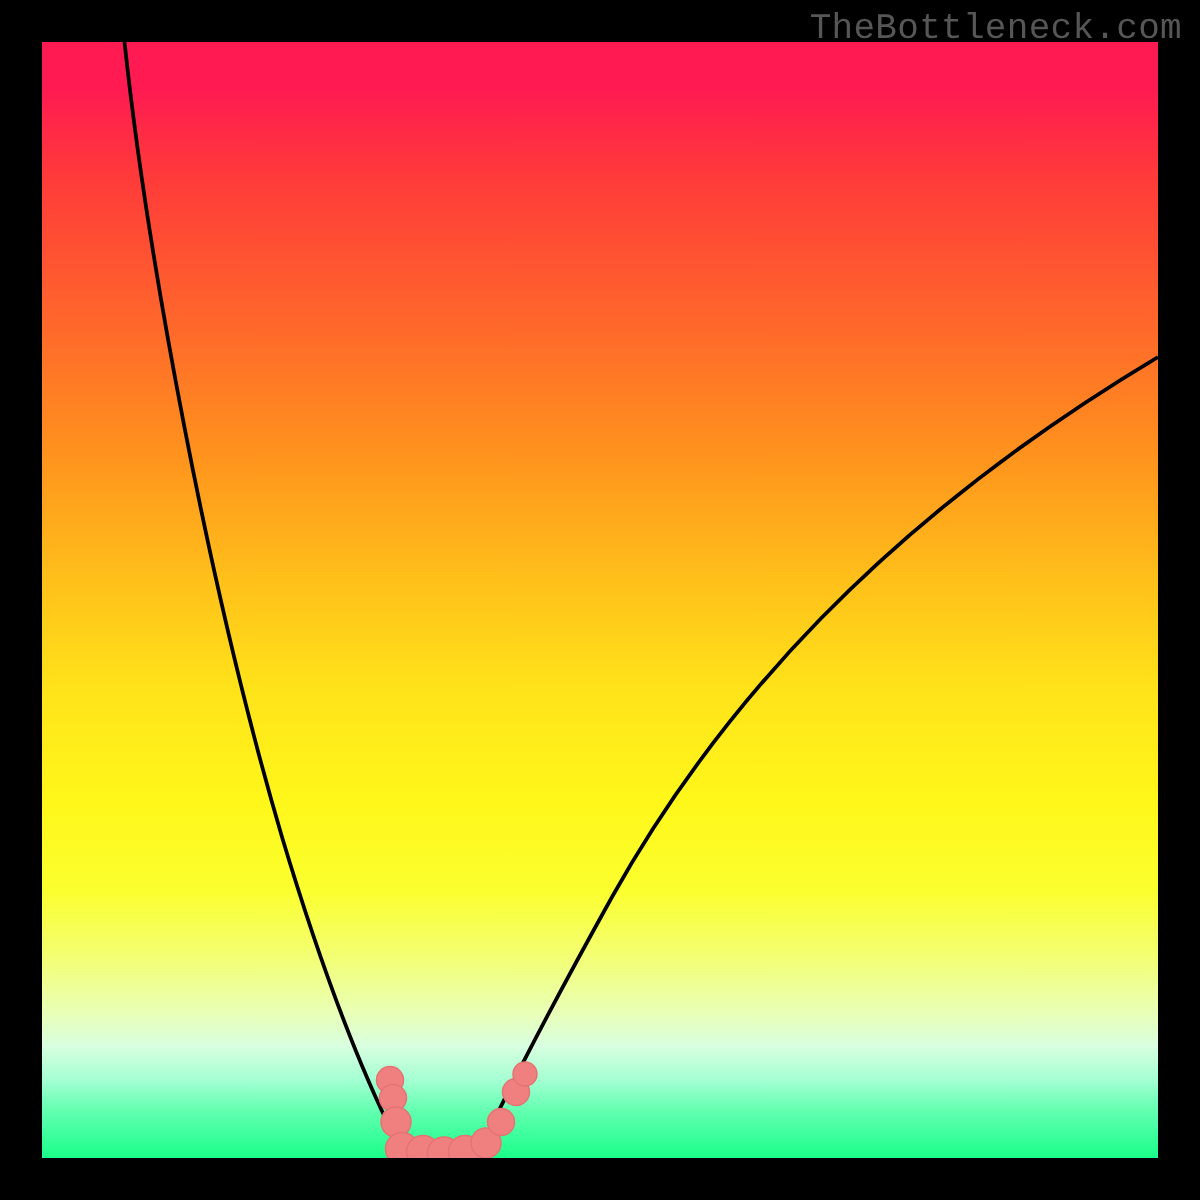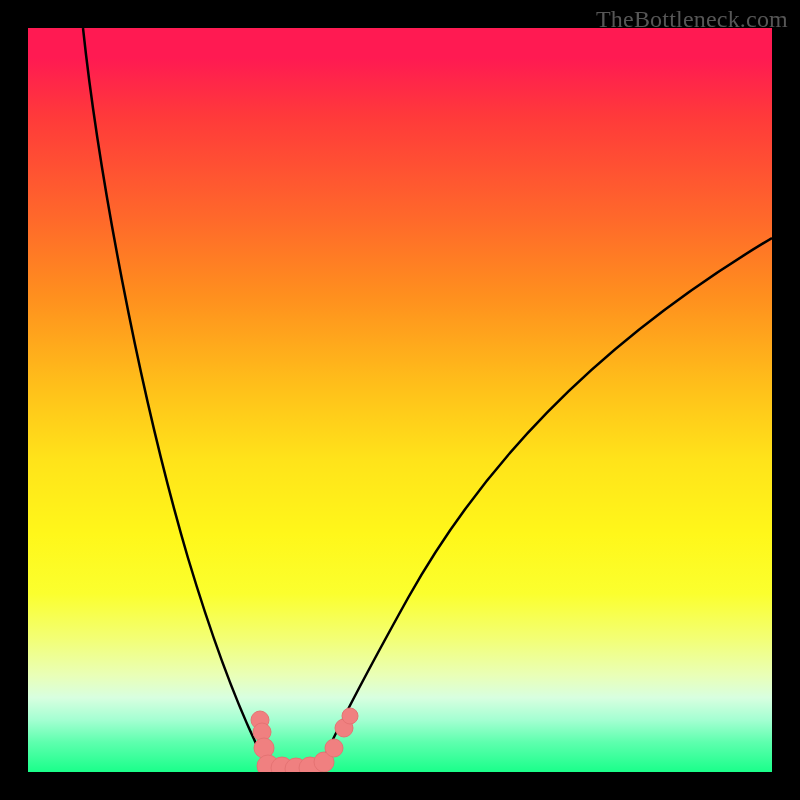--- a/index.html
+++ b/index.html
@@ -13,21 +13,21 @@
   .frame {
     position: relative;
     width: 800px;
     height: 800px;
     background: #000;
   }
   .watermark {
     position: absolute;
     top: 6px;
     right: 12px;
-    font-family: Liberation Serif, serif;
+    font-family: Liberation Mono, monospace;
     font-size: 24px;
     font-weight: 500;
     color: #565656;
     letter-spacing: 0.2px;
     z-index: 10;
   }
   .plot-area {
     position: absolute;
     left: 28px;
     top: 28px;

